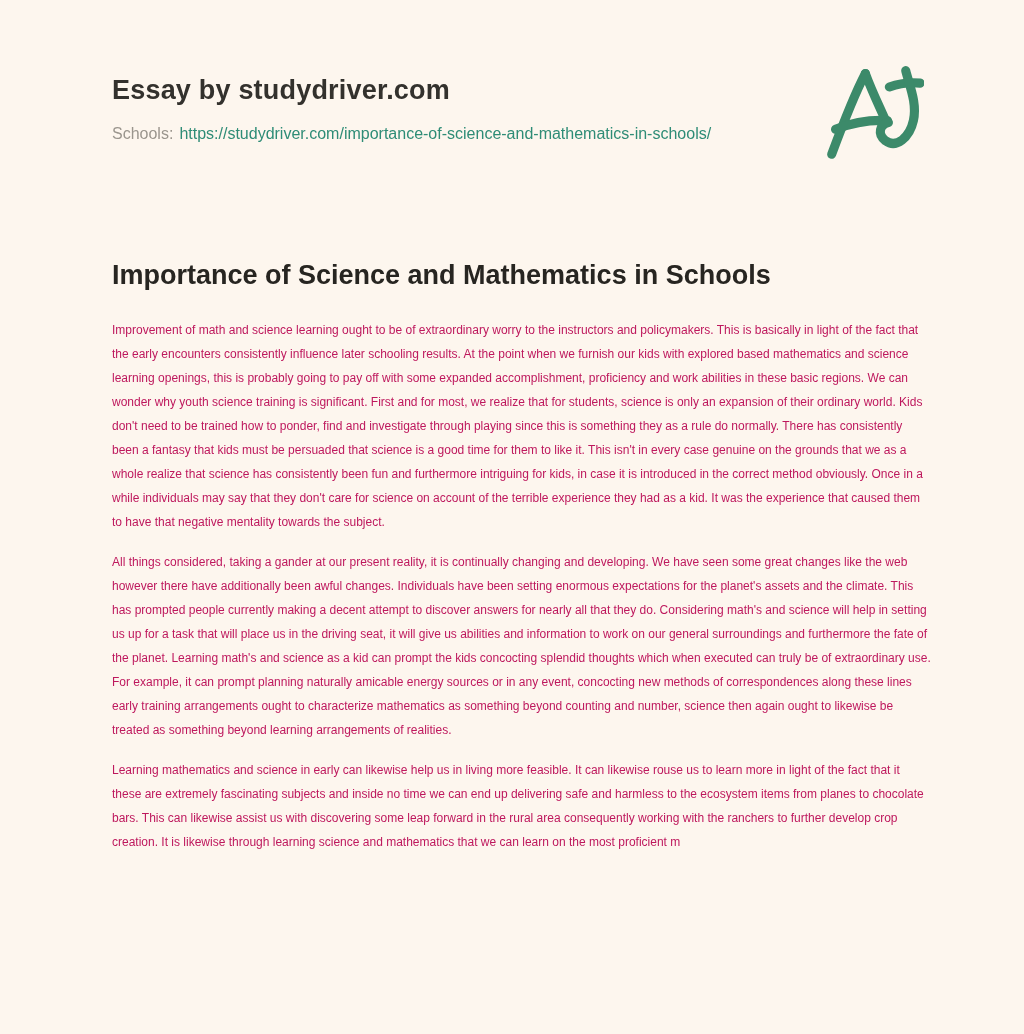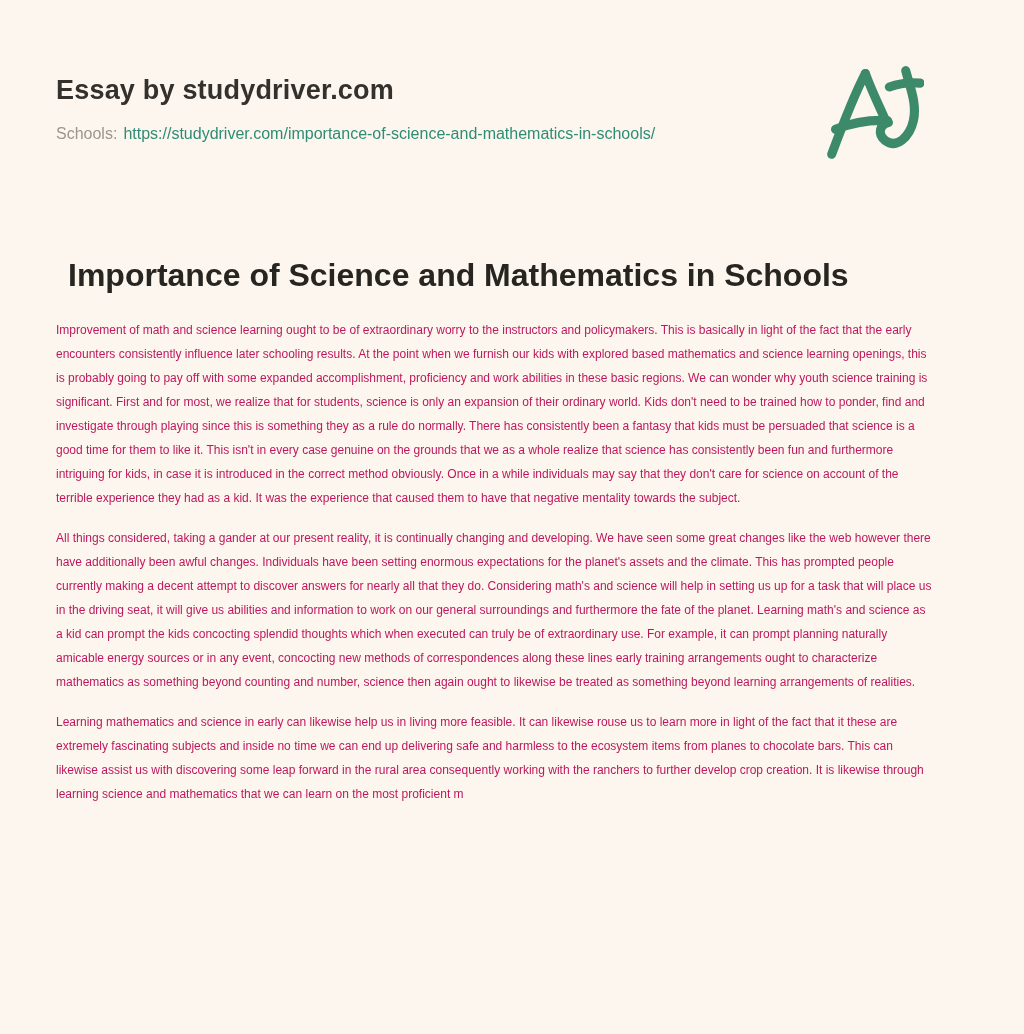--- a/index.html
+++ b/index.html
@@ -11,21 +11,21 @@
     width: 1024px;
     height: 1034px;
     overflow: hidden;
     font-family: "Liberation Sans", sans-serif;
   }
   .page {
     position: relative;
     box-sizing: border-box;
     width: 1024px;
     height: 1034px;
-    padding: 74px 92px 0 56px;
+    padding: 74px 92px 0 112px;
     background: #fdf6ee;
   }
   .essay-by {
     margin: 0;
     font-size: 27px;
     line-height: 32px;
     font-weight: bold;
     color: #33312d;
     letter-spacing: 0.2px;
   }
@@ -46,22 +46,22 @@
   .logo {
     position: absolute;
     top: 61px;
     right: 100px;
     width: 100px;
     height: 100px;
     color: #3c8a6a;
   }
   .logo svg { display: block; width: 100%; height: 100%; }
   .doc-title {
-    margin: 110px 0 0 12px;
-    font-size: 32px;
+    margin: 110px 0 0 0;
+    font-size: 27px;
     line-height: 40px;
     font-weight: bold;
     color: #272521;
   }
   .essay-body {
     margin-top: 23px;
     color: #be185d;
     font-size: 12px;
     line-height: 24px;
   }

